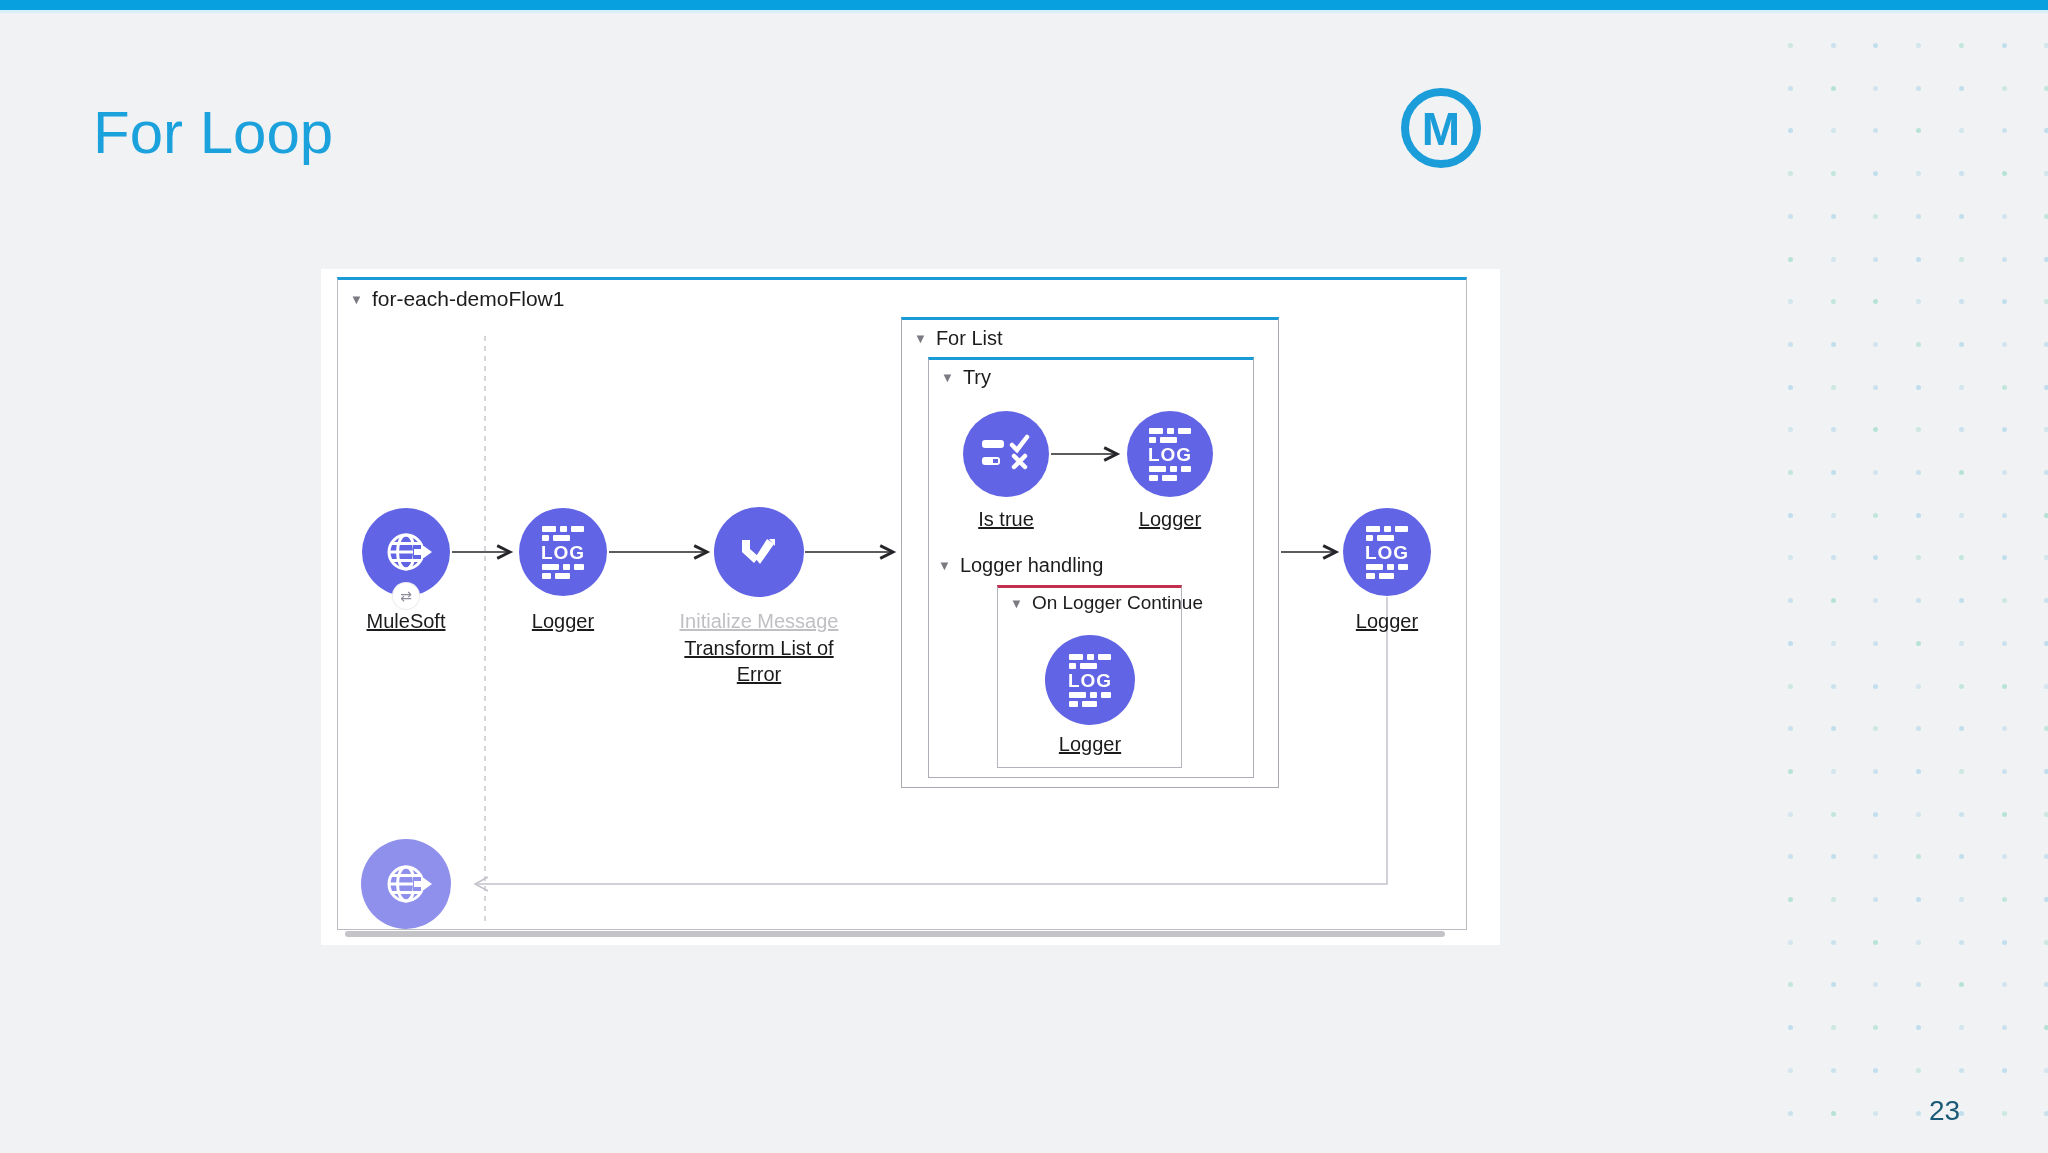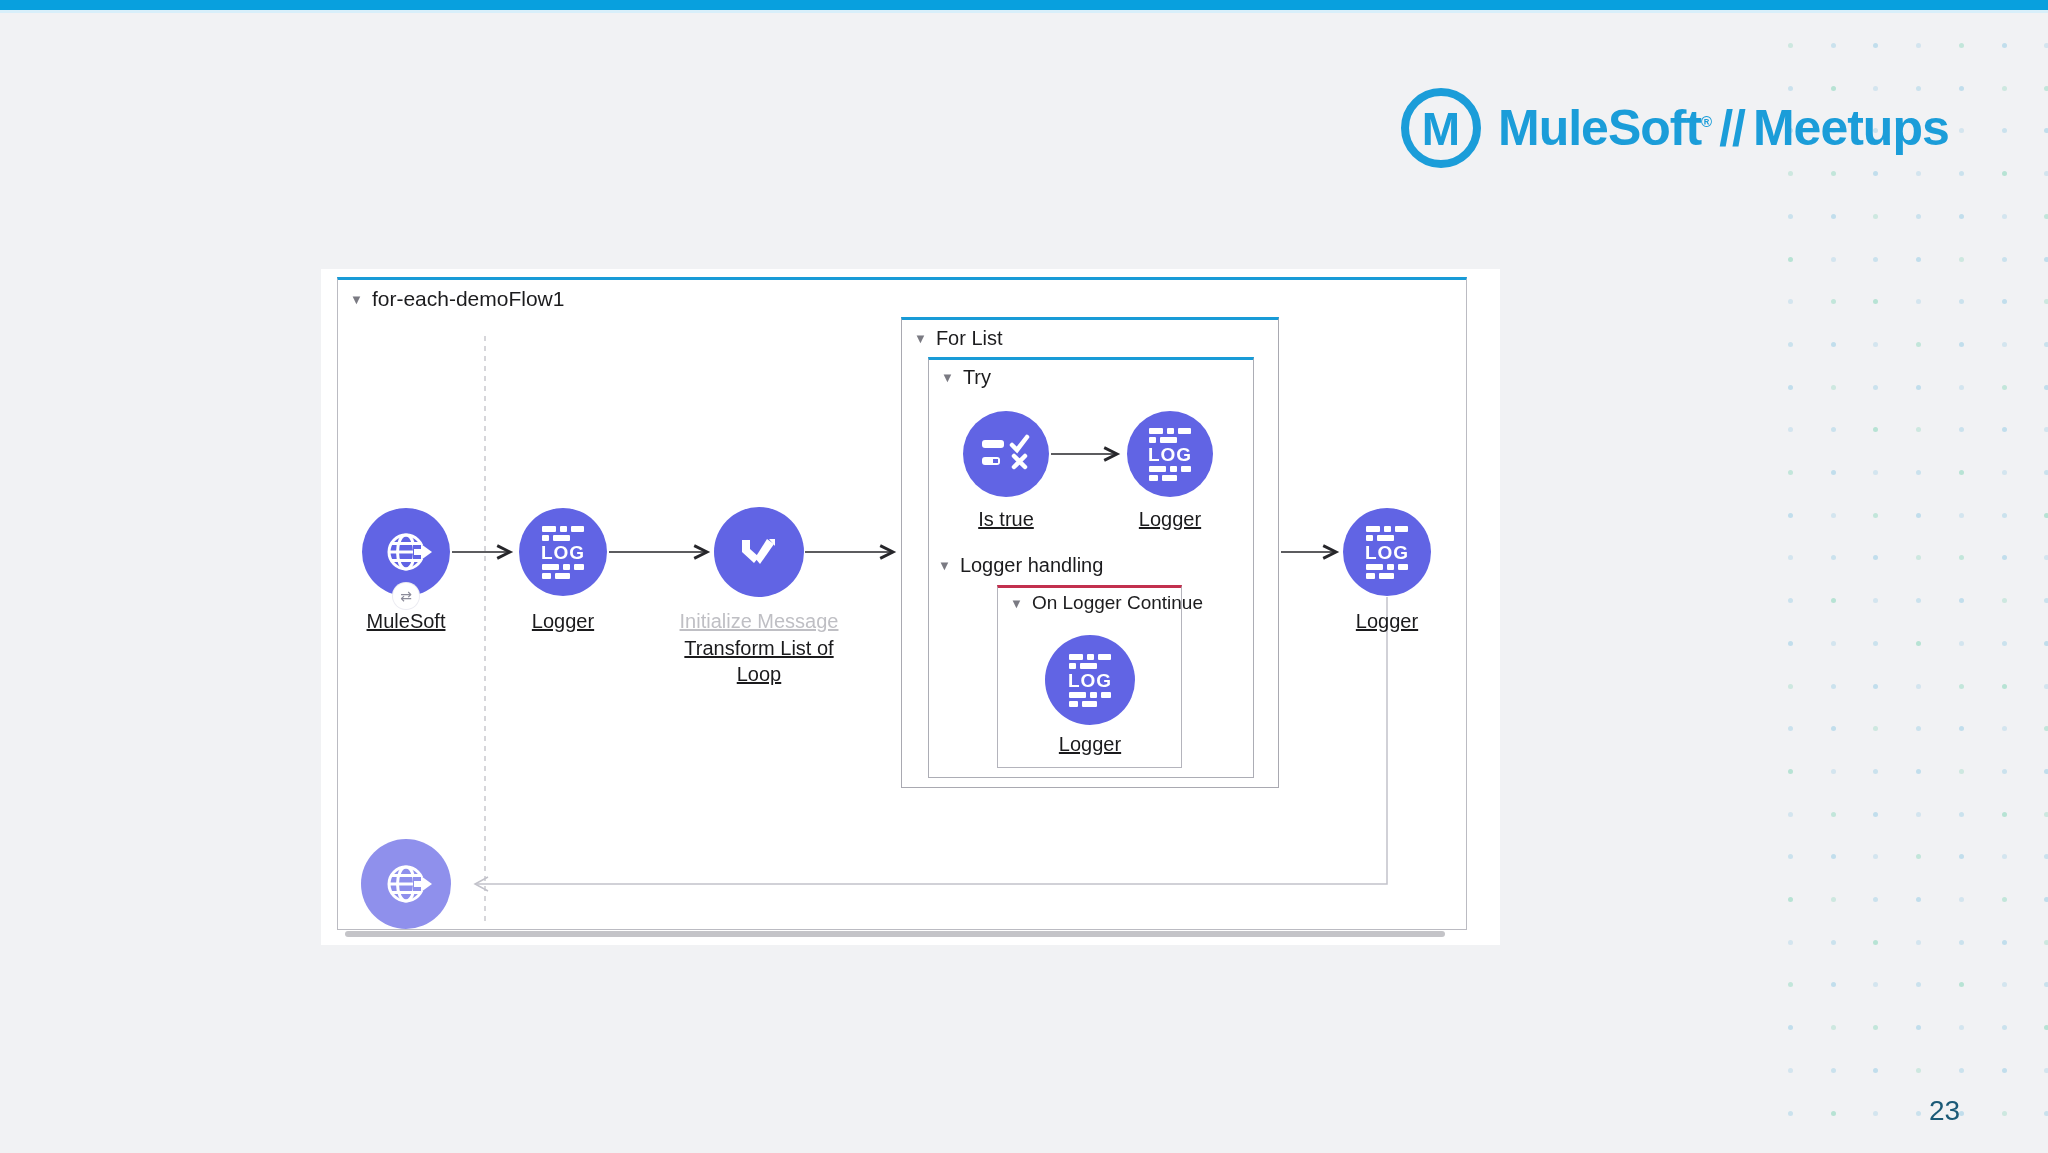--- a/index.html
+++ b/index.html
@@ -219,27 +219,27 @@
       <span class="dot" style="left: 1830.7px; top: 1110.5px; background: rgb(169, 222, 204); opacity: 0.8;"></span>
       <span class="dot" style="left: 1873.4px; top: 1110.5px; background: rgb(181, 216, 234); opacity: 0.5;"></span>
       <span class="dot" style="left: 1916.1px; top: 1110.5px; background: rgb(181, 216, 234); opacity: 0.65;"></span>
       <span class="dot" style="left: 1958.8px; top: 1110.5px; background: rgb(181, 216, 234); opacity: 0.8;"></span>
       <span class="dot" style="left: 2001.5px; top: 1110.5px; background: rgb(169, 222, 204); opacity: 0.5;"></span>
       <span class="dot" style="left: 2044.2px; top: 1110.5px; background: rgb(181, 216, 234); opacity: 0.65;"></span>
     </div>
 
   <div class="abs topbar"></div>
   <div class="abs topbar-glow"></div>
+  <div class="abs slide-title">For Loop</div>
 
   <div class="abs logo">
     <svg width="86" height="86" viewBox="-43 -43 86 86">
       <circle r="36" fill="none" stroke="#1B9DD9" stroke-width="8"></circle>
       <text x="0" y="17" text-anchor="middle" font-family="Liberation Sans, sans-serif" font-size="46" font-weight="bold" fill="#1B9DD9">M</text>
     </svg>
-    <div class="logo-text"><span>MuleSoft</span><span class="reg">®</span><span class="slashes">//</span><span>Meetups</span></div>
   </div>
 
   <div class="abs page-num">23</div>
 
   <div class="abs canvas"></div>
 
   <div class="abs box blue-top flow-box"></div>
   <div class="abs scope-label" style="left:350px;top:287px;font-size:21px;">
     <span class="tri">▼</span>
     <span>for-each-demoFlow1</span>
@@ -326,21 +326,21 @@
   <svg class="abs node" viewBox="-45 -45 90 90" style="left:714px;top:507px;">
     <circle r="45" fill="#6164E4"></circle>
     <g fill="#fff">
       <path d="M-17,-12 L-9,-12 L-9,-3 L0,5 L-5,11 L-17,0 Z"></path>
       <path d="M1,12 L-4,6 L8,-13 L15,-8 Z"></path>
       <path d="M10,-13 L16,-13 L16,-6 Z"></path>
     </g>
   </svg>
   <div class="abs node-label gray" style="left:759px;top:610px;">Initialize Message</div>
   <div class="abs node-label" style="left:759px;top:637px;">Transform List of</div>
-  <div class="abs node-label" style="left:759px;top:663px;">Loop</div>
+  <div class="abs node-label" style="left:759px;top:663px;">Error</div>
 
   <svg class="abs node" viewBox="-45 -45 90 90" style="left:961px;top:409px;">
     <circle r="43" fill="#6164E4"></circle>
     <g>
       <rect x="-24" y="-14" width="22" height="8" rx="3" fill="#fff"></rect>
       <rect x="-24" y="3" width="18" height="8" rx="3" fill="#fff"></rect>
       <rect x="-13" y="5" width="5" height="4" fill="#6164E4"></rect>
       <g stroke="#fff" stroke-width="4.5" fill="none" stroke-linecap="round">
         <path d="M6,-9 L11,-4 L21,-17"></path>
         <path d="M8,2 L19,13 M19,2 L8,13"></path>

